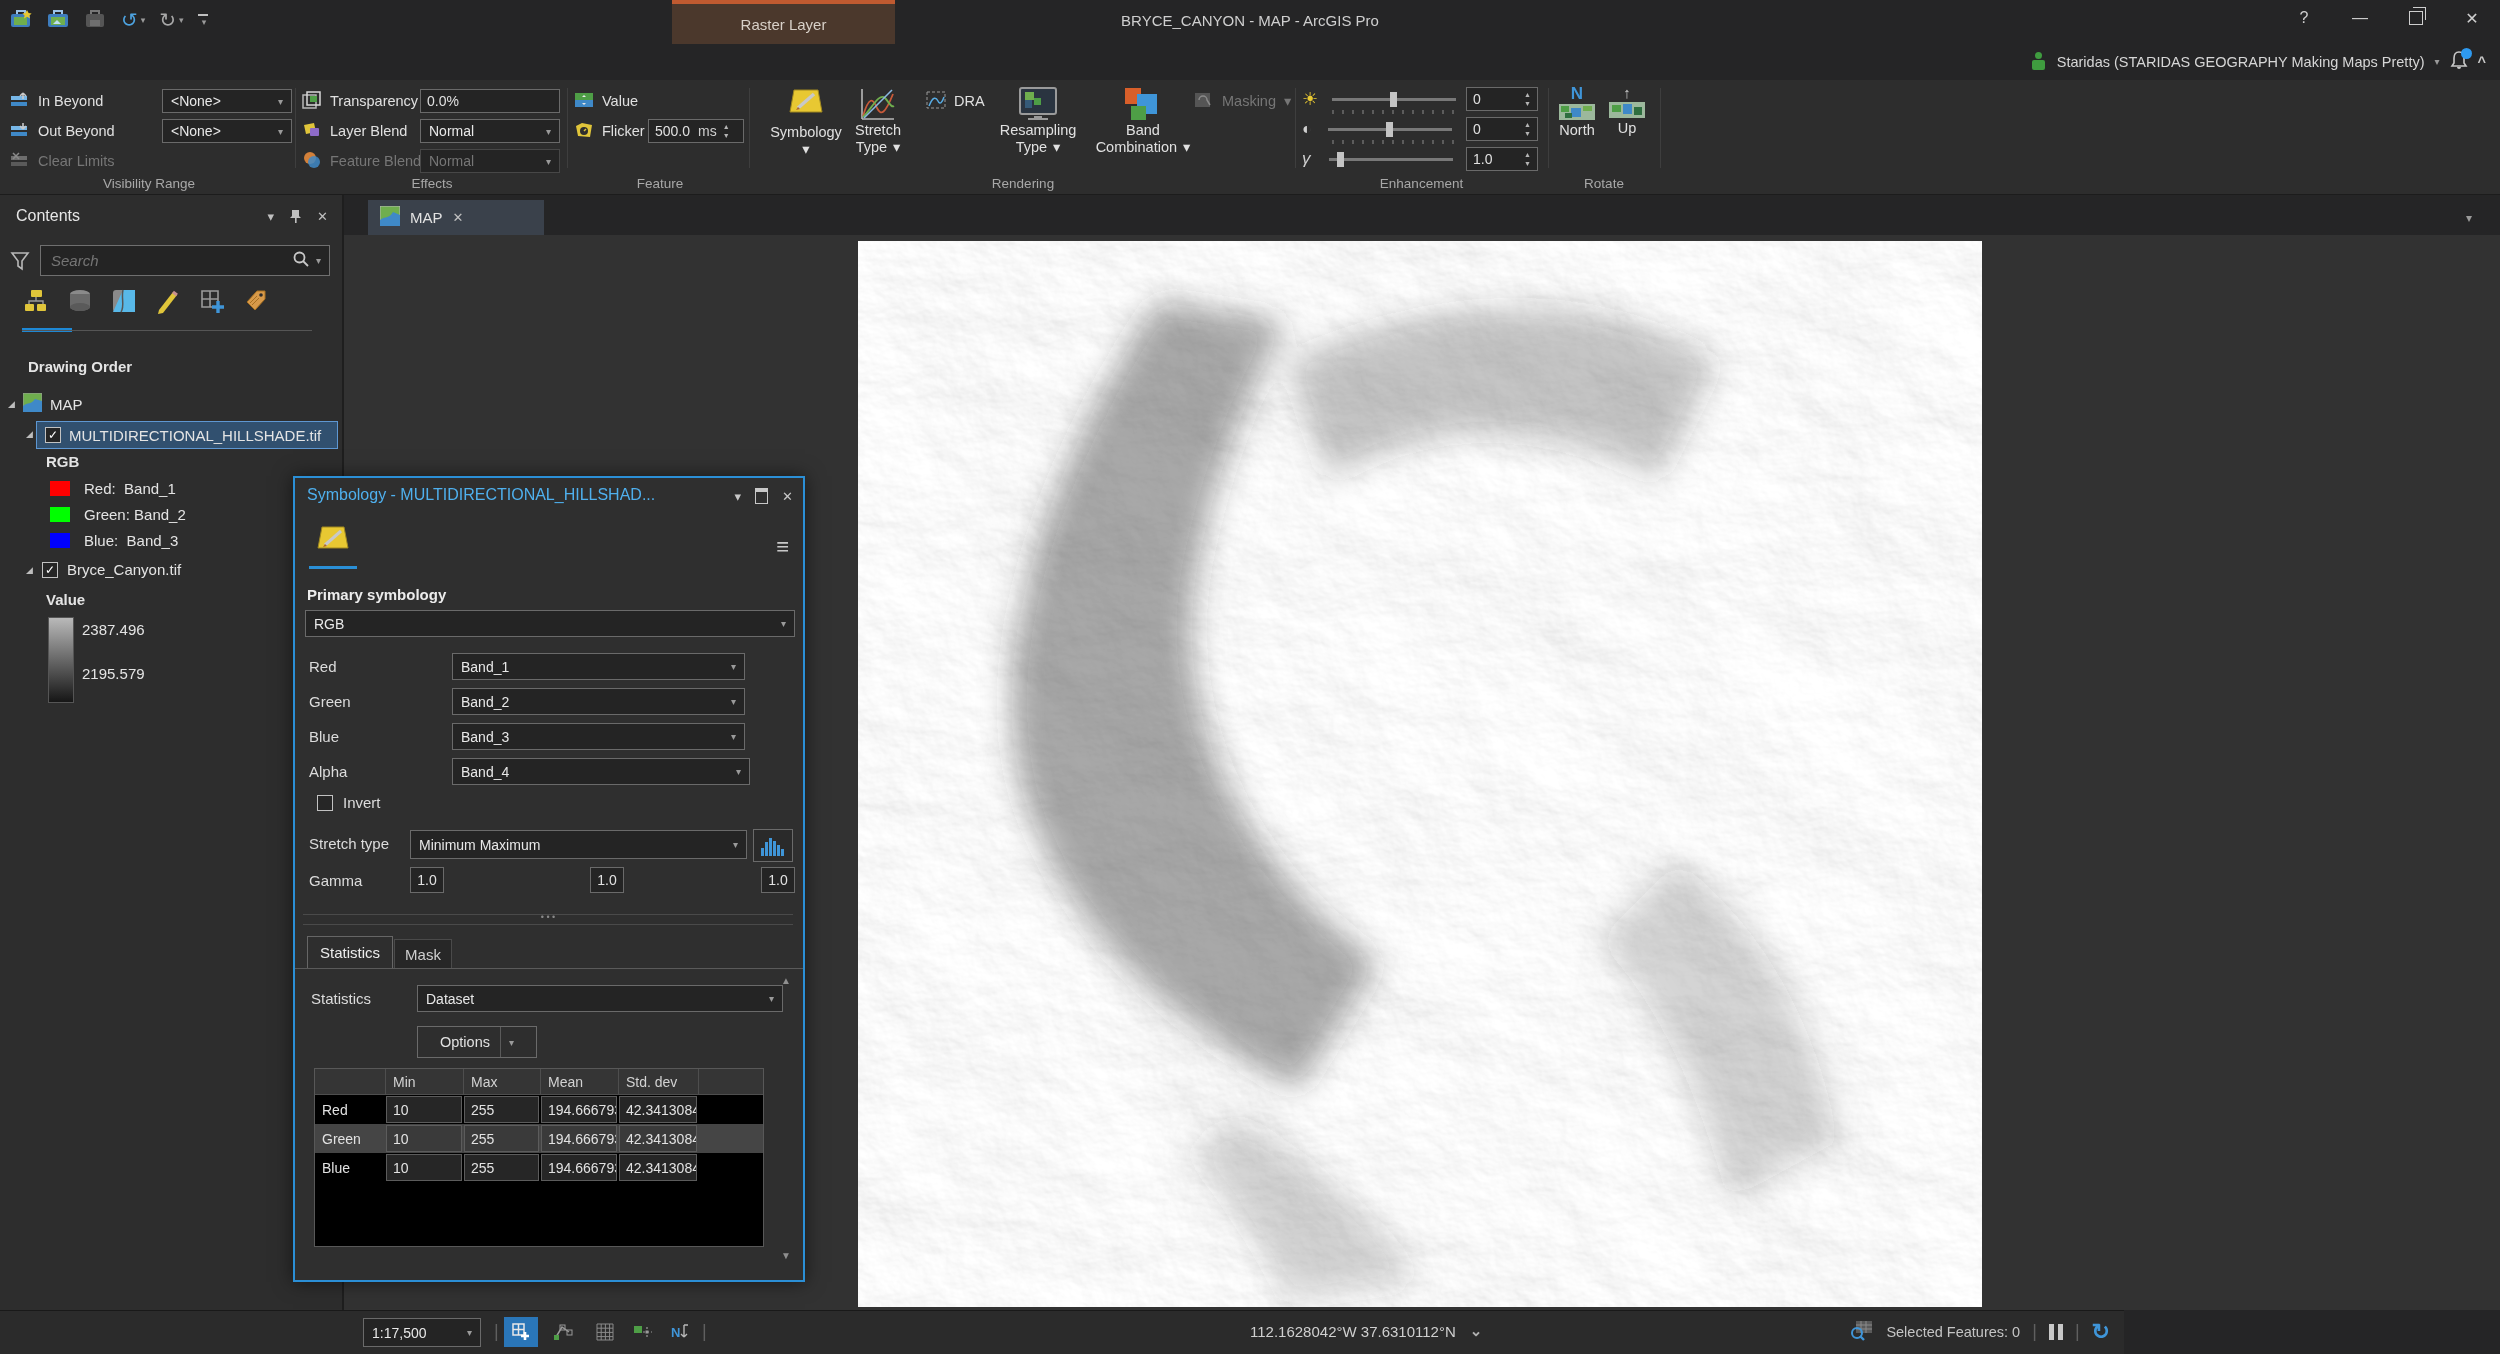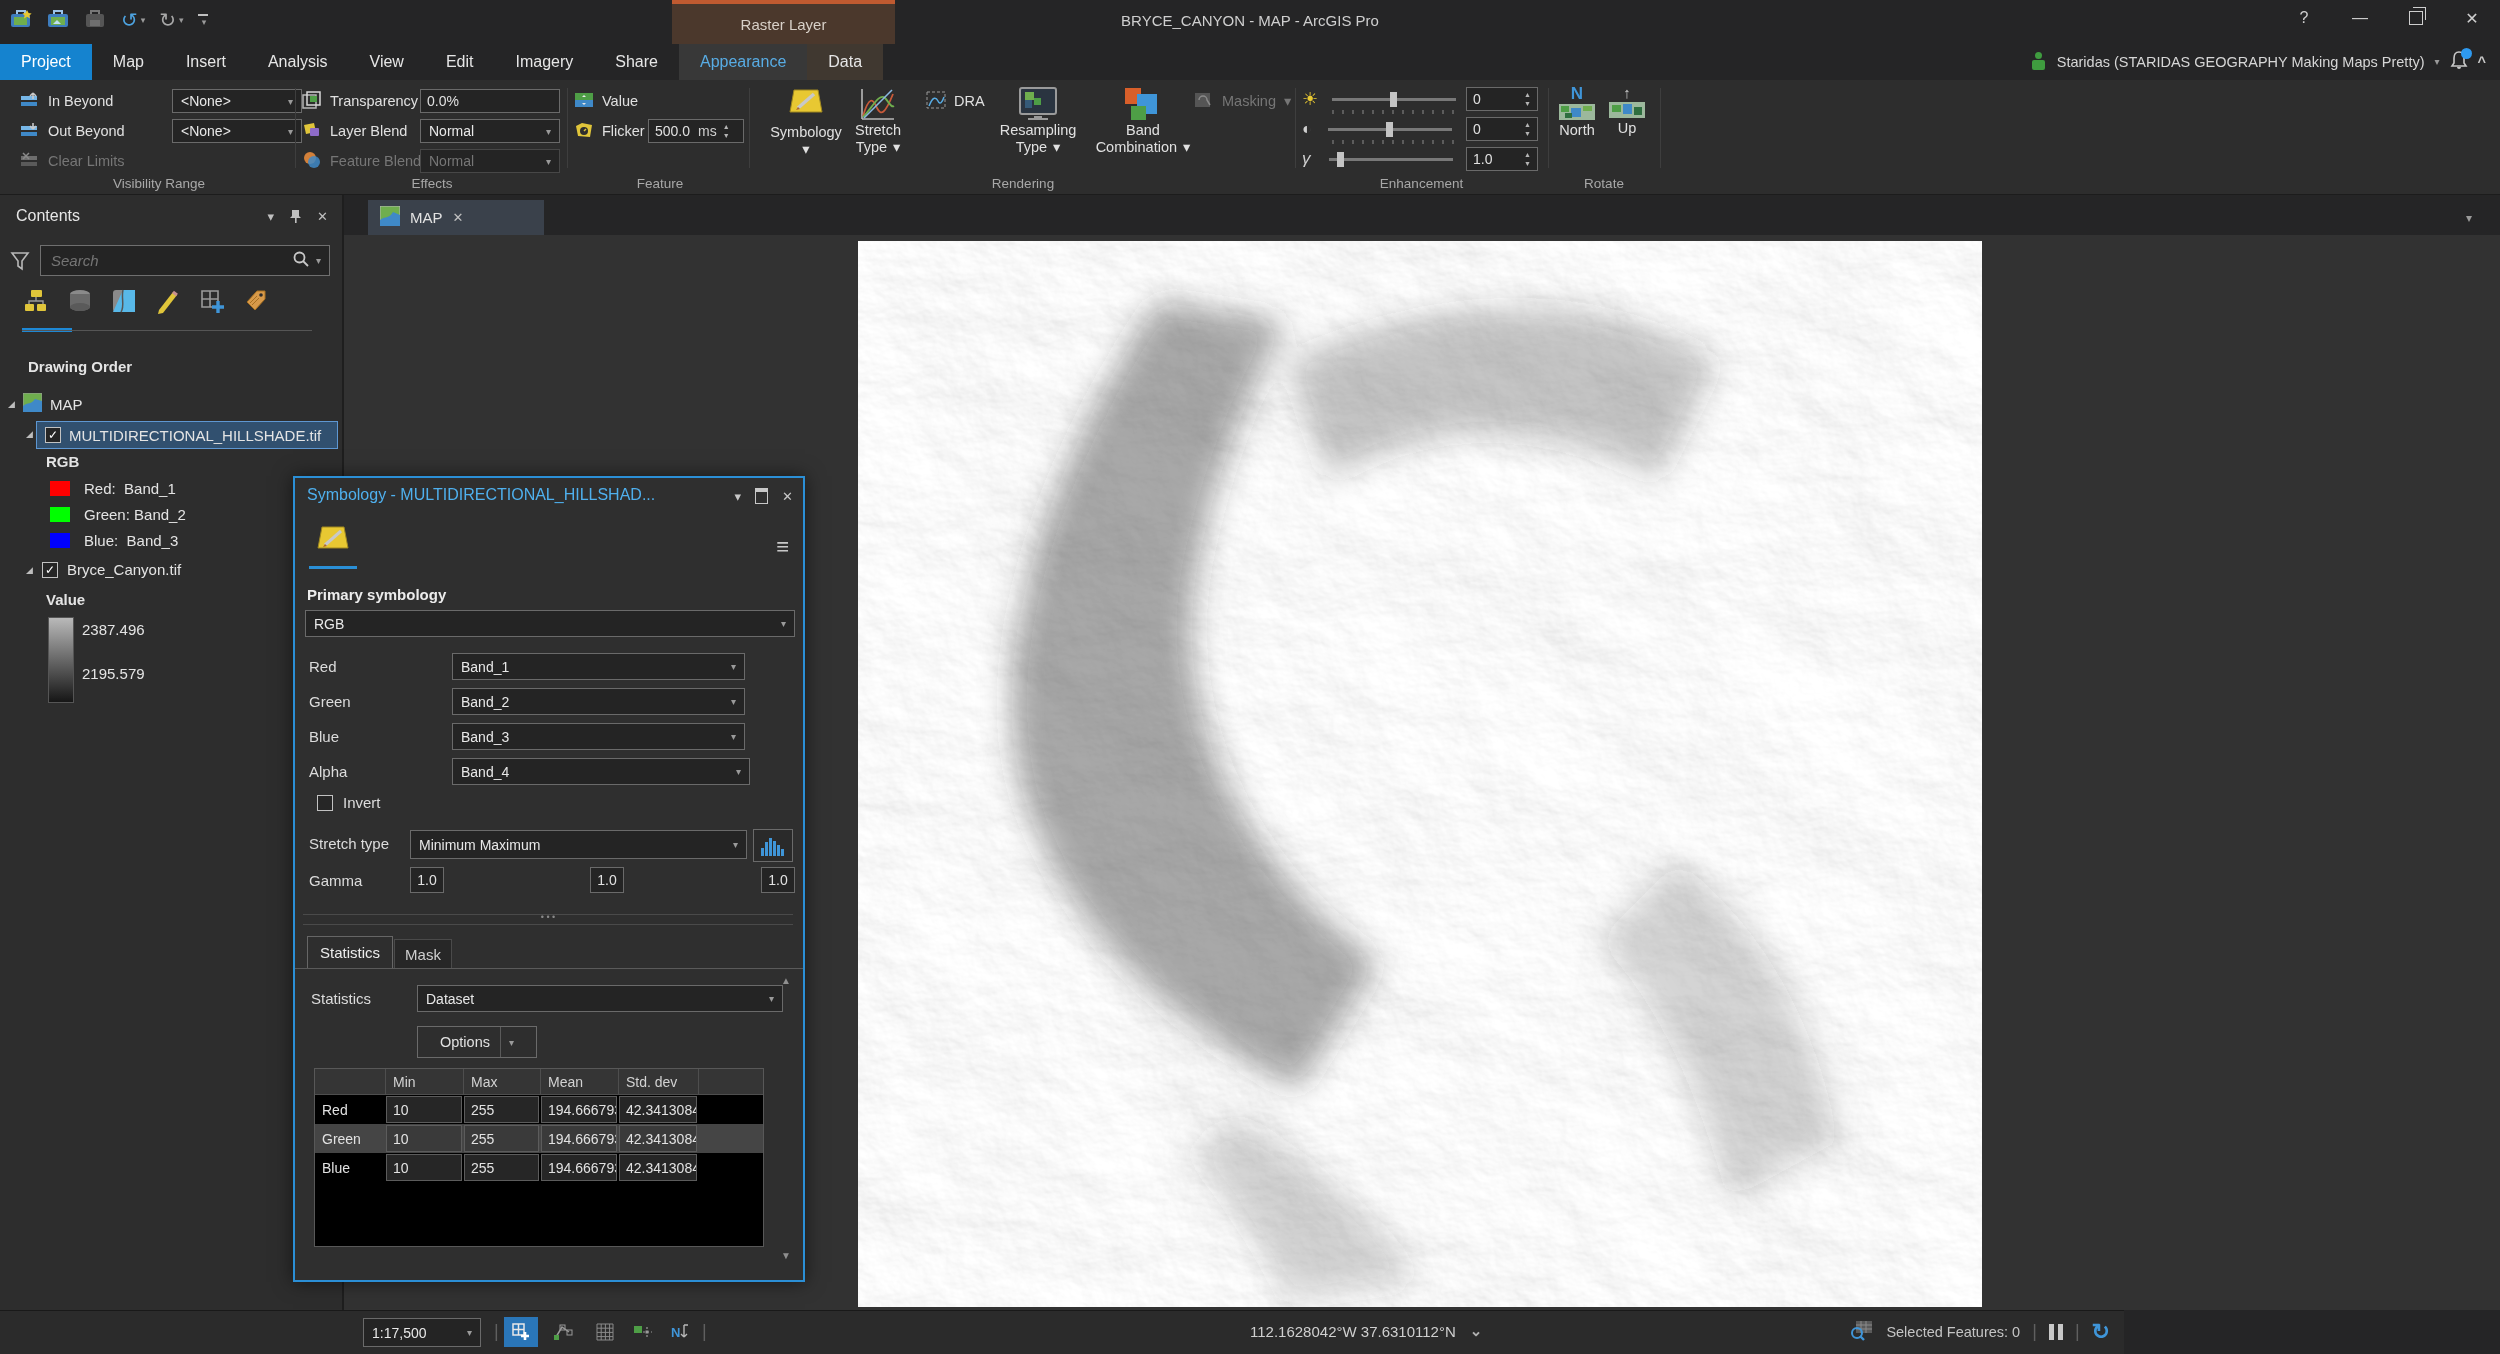--- a/index.html
+++ b/index.html
@@ -157,34 +157,20 @@
         <span>—</span>
       </div>
     <div class="winbtn" style="right:56px">
         <span class="restore-box"></span>
       </div>
     <div class="winbtn" style="right:0">
         <span>✕</span>
       </div>
   </div>
 
-  <div id="tabrow">
-    <div class="rtab active-file">Project</div>
-    <div class="rtab">Map</div>
-    <div class="rtab">Insert</div>
-    <div class="rtab">Analysis</div>
-    <div class="rtab">View</div>
-    <div class="rtab">Edit</div>
-    <div class="rtab">Imagery</div>
-    <div class="rtab">Share</div>
-    <div id="ctx-tabs">
-      <div class="rtab ctx-selected">Appearance</div>
-      <div class="rtab">Data</div>
-    </div>
-  </div>
 
   <div id="user-area">
     <span>
       <svg width="17" height="19">
           <circle cx="8.5" cy="4.5" r="3.5" fill="#3f9c3f"></circle>
           <rect x="2" y="9" width="13" height="10" rx="2" fill="#3f9c3f"></rect>
         </svg>
     </span>
     <span>Staridas (STARIDAS GEOGRAPHY Making Maps Pretty)</span>
     <span class="small-caret">▾</span>
@@ -193,21 +179,21 @@
           <path d="M9 2 C5.5 2 4 4.5 4 8 v5 l-2 3 h14 l-2-3 v-5 C14 4.5 12.5 2 9 2z" fill="none" stroke="#c8c8c8" stroke-width="1.6"></path>
           <path d="M7 17 a2 2 0 0 0 4 0z" fill="#c8c8c8"></path>
         </svg>
       <i style="position:absolute;right:-4px;top:-2px;width:11px;height:11px;border-radius:50%;background:#2e9af0"></i>
     </span>
     <span style="color:#c8c8c8;font-weight:bold">^</span>
   </div>
 
   <div id="ribbon">
 
-    <div class="rgroup" style="left:18px;width:282px">
+    <div class="rgroup" style="left:8px;width:282px">
       <div class="rrow" style="left:2px;top:8px">
         <span><svg width="20" height="18">
               <rect x="1" y="11" width="16" height="4" fill="#3f89c8"></rect>
               <rect x="1" y="5" width="16" height="4" fill="#77b7e8"></rect>
               <path d="M13 8 v-6 m0 0 l-3 3 m3-3 l3 3" stroke="#c8c8c8" stroke-width="1.6" fill="none"></path>
             </svg></span>
         <span>In Beyond</span>
         <div class="dd" style="position:absolute;left:152px;width:130px">
           <span>&lt;None&gt;</span>
             <span class="caret">▾</span>

